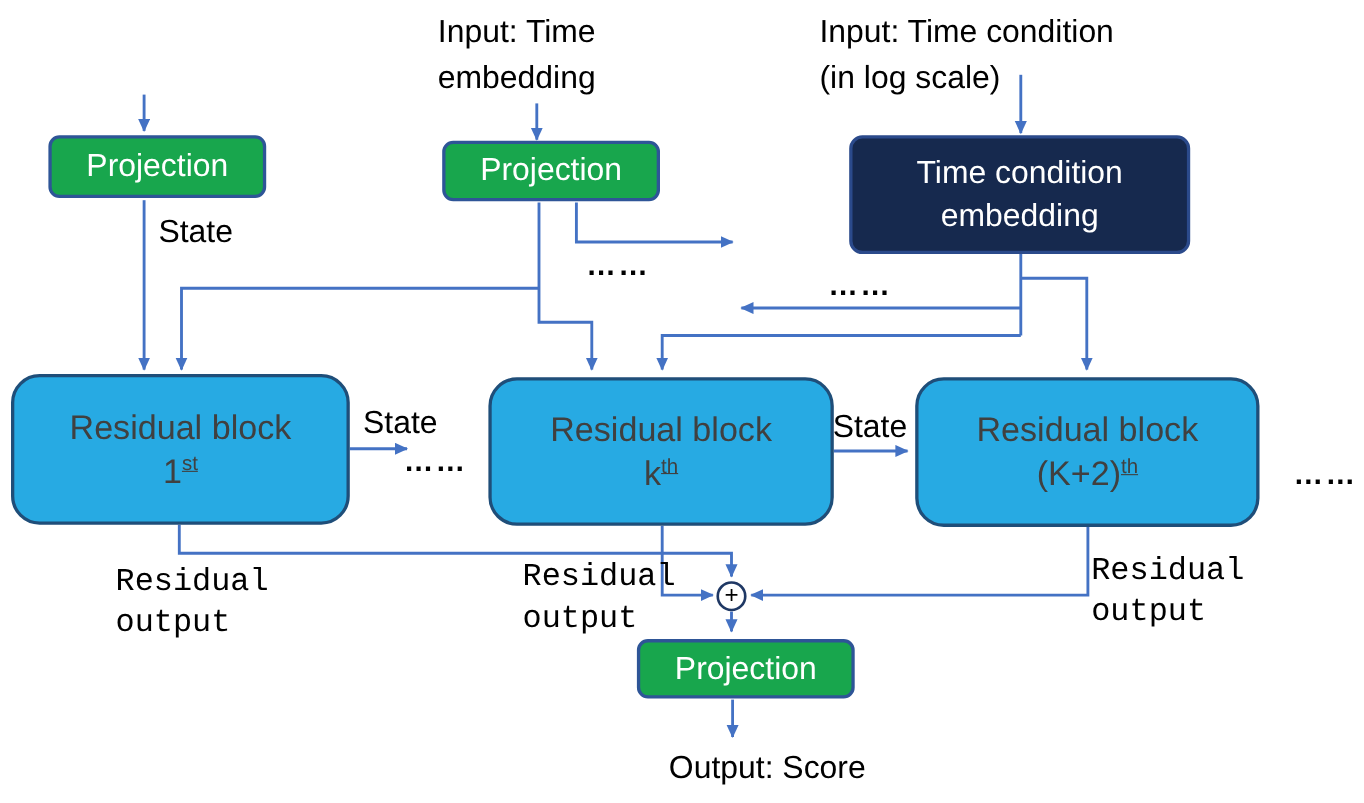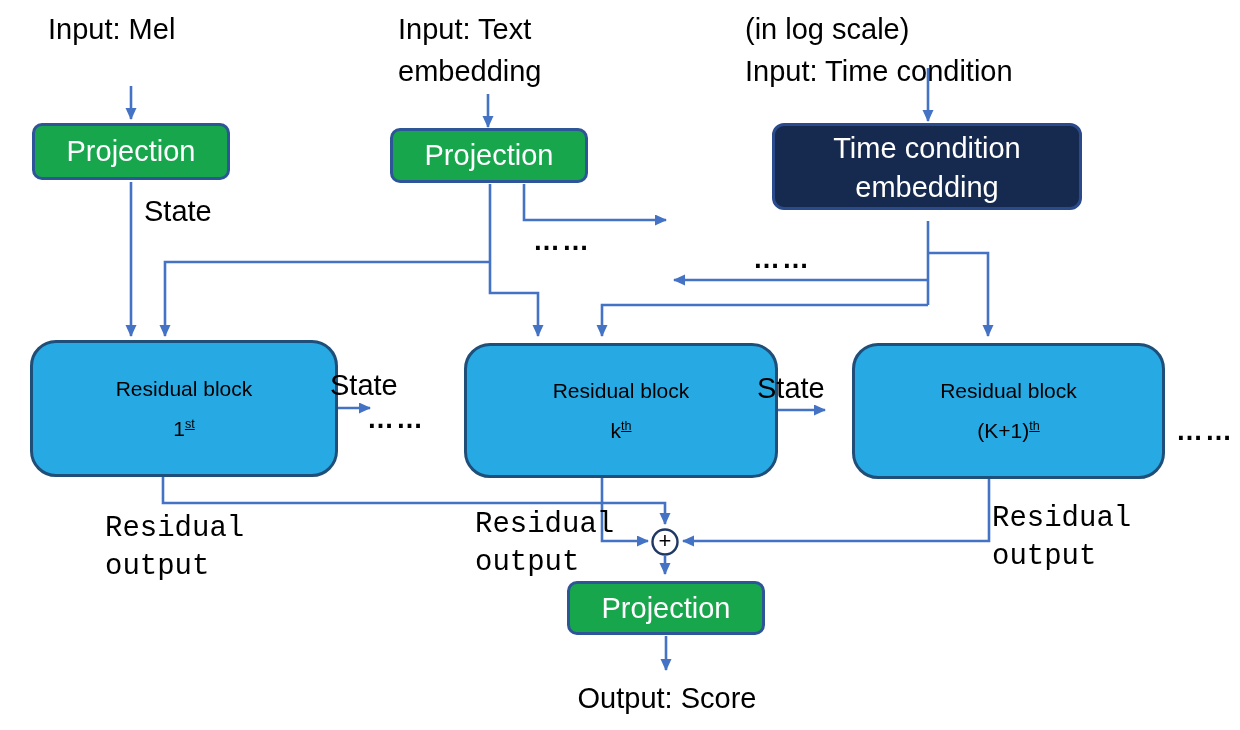--- a/index.html
+++ b/index.html
@@ -18,40 +18,40 @@
     background:#ffffff;
     font-family:"Liberation Sans", sans-serif;
     color:var(--text);
   }
   #edges { position:absolute; left:0; top:0; width:1240px; height:730px; }
   .edge { stroke:var(--arrow); stroke-width:2.6; fill:none; }
   .node { position:absolute; display:flex; flex-direction:column; align-items:center;
           justify-content:center; box-sizing:border-box; text-align:center; }
   .box-green {
     background:var(--green); border:3px solid var(--border-green); border-radius:10px;
-    color:#fff; font-size:29px;
+    color:#fff; font-size:29px;margin-left:12px;
   }
   .box-navy {
     background:var(--navy); border:3px solid var(--border-navy); border-radius:12px;
     color:#fff; font-size:29px; line-height:39px;
   }
   .box-blue {
     background:var(--sky); border:3px solid var(--border-block); border-radius:26px;
-    color:#000000; font-size:21px; line-height:40px;margin-left:20px;
+    color:#404040; font-size:31px; line-height:40px;
   }
   .lbl { position:absolute; font-size:29px; line-height:42px; white-space:nowrap; }
   .lbl .ln { display:block; }
   .small-lh { line-height:38px;font-family:Liberation Mono, monospace; }
   .dots { position:absolute; font-size:27px; font-weight:700; letter-spacing:2px;
           white-space:nowrap; }
   sup { font-size:0.6em; line-height:0; vertical-align:super;text-decoration:underline; }
   .sum-sign { position:absolute; left:654px; top:530px; width:22px; height:22px;
               display:flex; align-items:center; justify-content:center;
               font-size:22px; color:#000; }
-  .out-lbl { position:absolute; left:547px; top:682px; width:240px; text-align:center;
+  .out-lbl { position:absolute; left:547px; top:682px; width:240px; text-align:right;
              font-size:29px; white-space:nowrap; }
 </style>
 </head>
 <body>
 
 <svg id="edges" viewBox="0 0 1240 730" xmlns="http://www.w3.org/2000/svg">
   <defs>
     <marker id="ah" markerUnits="userSpaceOnUse" markerWidth="14" markerHeight="12" refX="11" refY="5.5" orient="auto">
       <path d="M0,0 L12,5.5 L0,11 Z" fill="#4472c4"></path>
     </marker>
@@ -71,53 +71,52 @@
   <path class="edge" d="M758,410 H825" marker-end="url(#ah)"></path>
   <path class="edge" d="M163,477 V503 H665 V524" marker-end="url(#ah)"></path>
   <path class="edge" d="M602,478 V541 H648" marker-end="url(#ah)"></path>
   <path class="edge" d="M989,479 V541 H683" marker-end="url(#ah)"></path>
   <path class="edge" d="M665,556 V574" marker-end="url(#ah)"></path>
   <path class="edge" d="M666,636 V670" marker-end="url(#ah)"></path>
   <circle cx="665" cy="542" r="12.5" fill="#ffffff" stroke="#1f3864" stroke-width="2.4"></circle>
 </svg>
 
 <div class="lbl" style="left:48px; top:8px;">
-  <span class="ln">Input: Mel</span>
 </div>
 <div class="lbl" style="left:398px; top:8px;">
-  <span class="ln">Input: Text</span>
+  <span class="ln">Input: Time</span>
   <span class="ln">embedding</span>
 </div>
 <div class="lbl" style="left:745px; top:8px;">
+  <span class="ln">Input: Time condition</span>
   <span class="ln">(in log scale)</span>
-  <span class="ln">Input: Time condition</span>
 </div>
 
 <div class="node box-green" style="left:32px; top:123px; width:198px; height:57px;">
   <span>Projection</span>
 </div>
 <div class="node box-green" style="left:390px; top:128px; width:198px; height:55px;">
   <span>Projection</span>
 </div>
-<div class="node box-navy" style="left:772px; top:123px; width:310px; height:87px;justify-content:flex-end;">
+<div class="node box-navy" style="left:772px; top:123px; width:310px; height:108px;">
   <span>Time condition</span>
   <span>embedding</span>
 </div>
 
 <div class="node box-blue" style="left:10px; top:340px; width:308px; height:137px;">
   <span>Residual block</span>
   <span><span>1</span><sup>st</sup></span>
 </div>
 <div class="node box-blue" style="left:444px; top:343px; width:314px; height:135px;">
   <span>Residual block</span>
   <span><span>k</span><sup>th</sup></span>
 </div>
 <div class="node box-blue" style="left:832px; top:343px; width:313px; height:136px;">
   <span>Residual block</span>
-  <span><span>(K+1)</span><sup>th</sup></span>
+  <span><span>(K+2)</span><sup>th</sup></span>
 </div>
 
 <span class="sum-sign">+</span>
 
 <div class="node box-green" style="left:567px; top:581px; width:198px; height:54px;">
   <span>Projection</span>
 </div>
 
 <div class="lbl" style="left:144px; top:190px;">State</div>
 <div class="lbl" style="left:330px; top:364px;">State</div>

